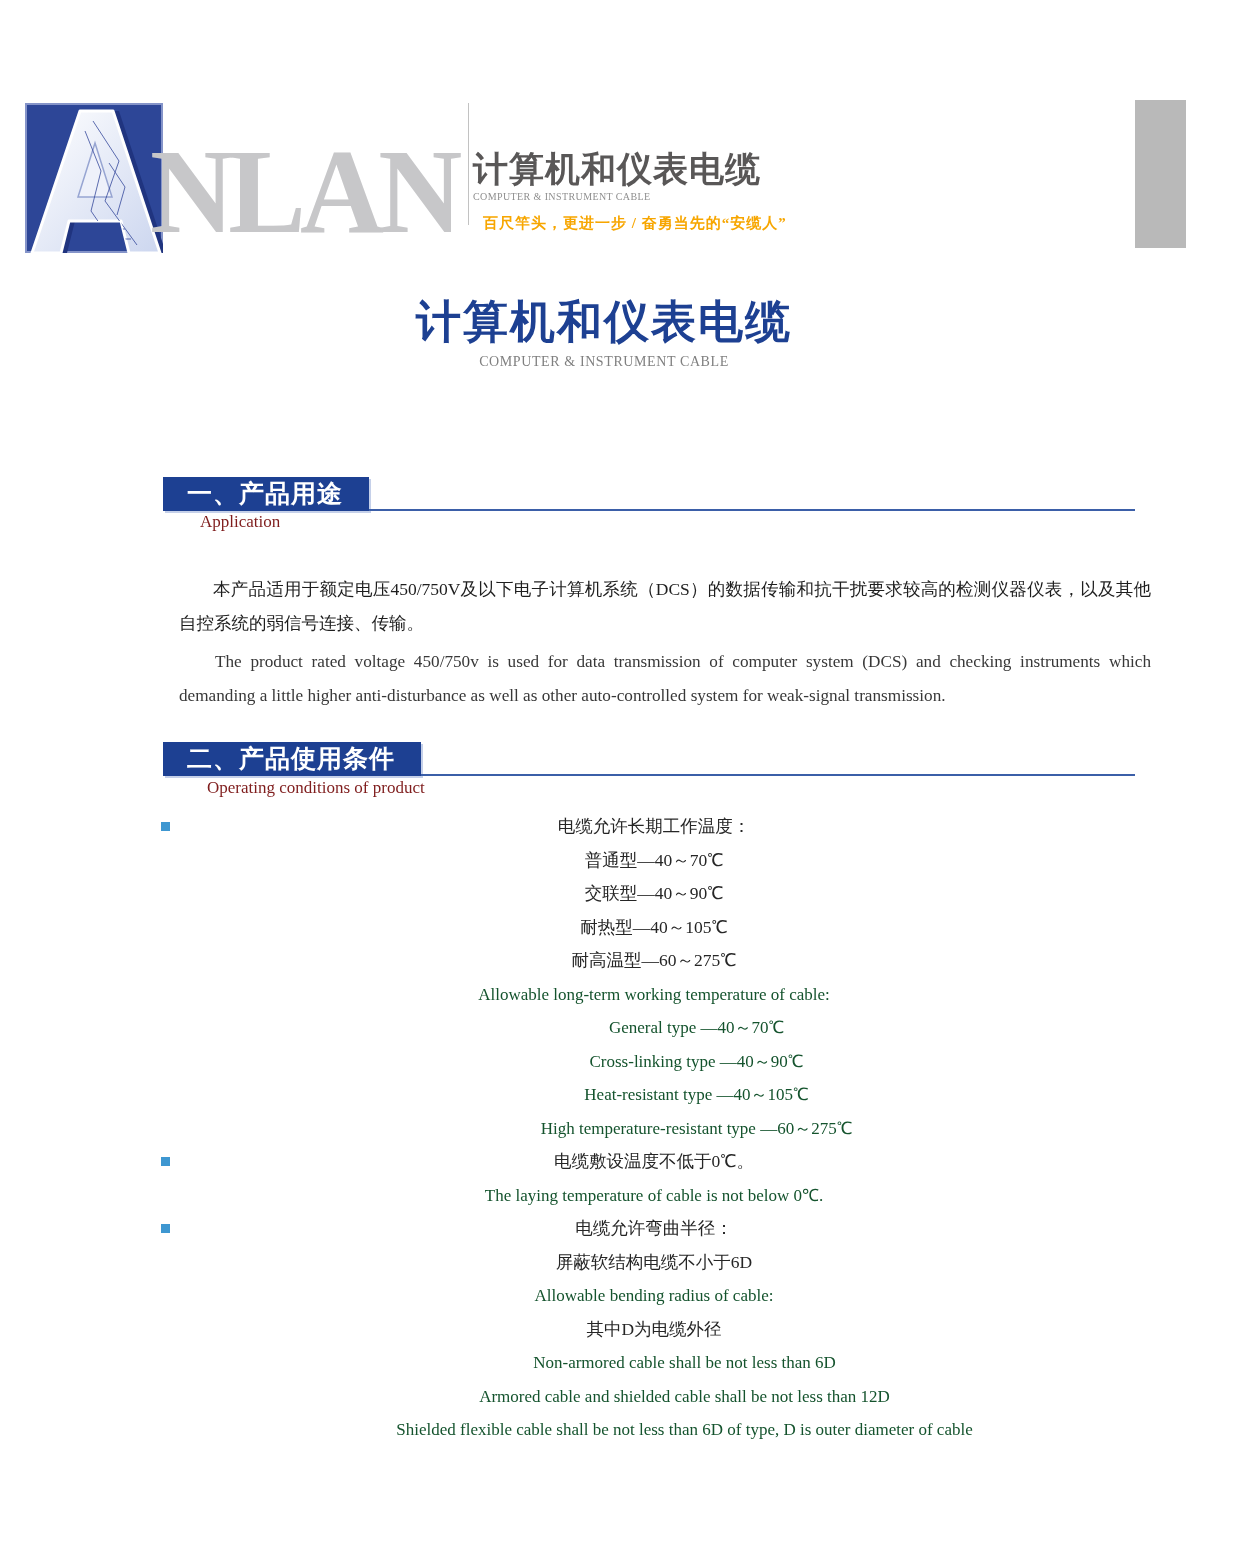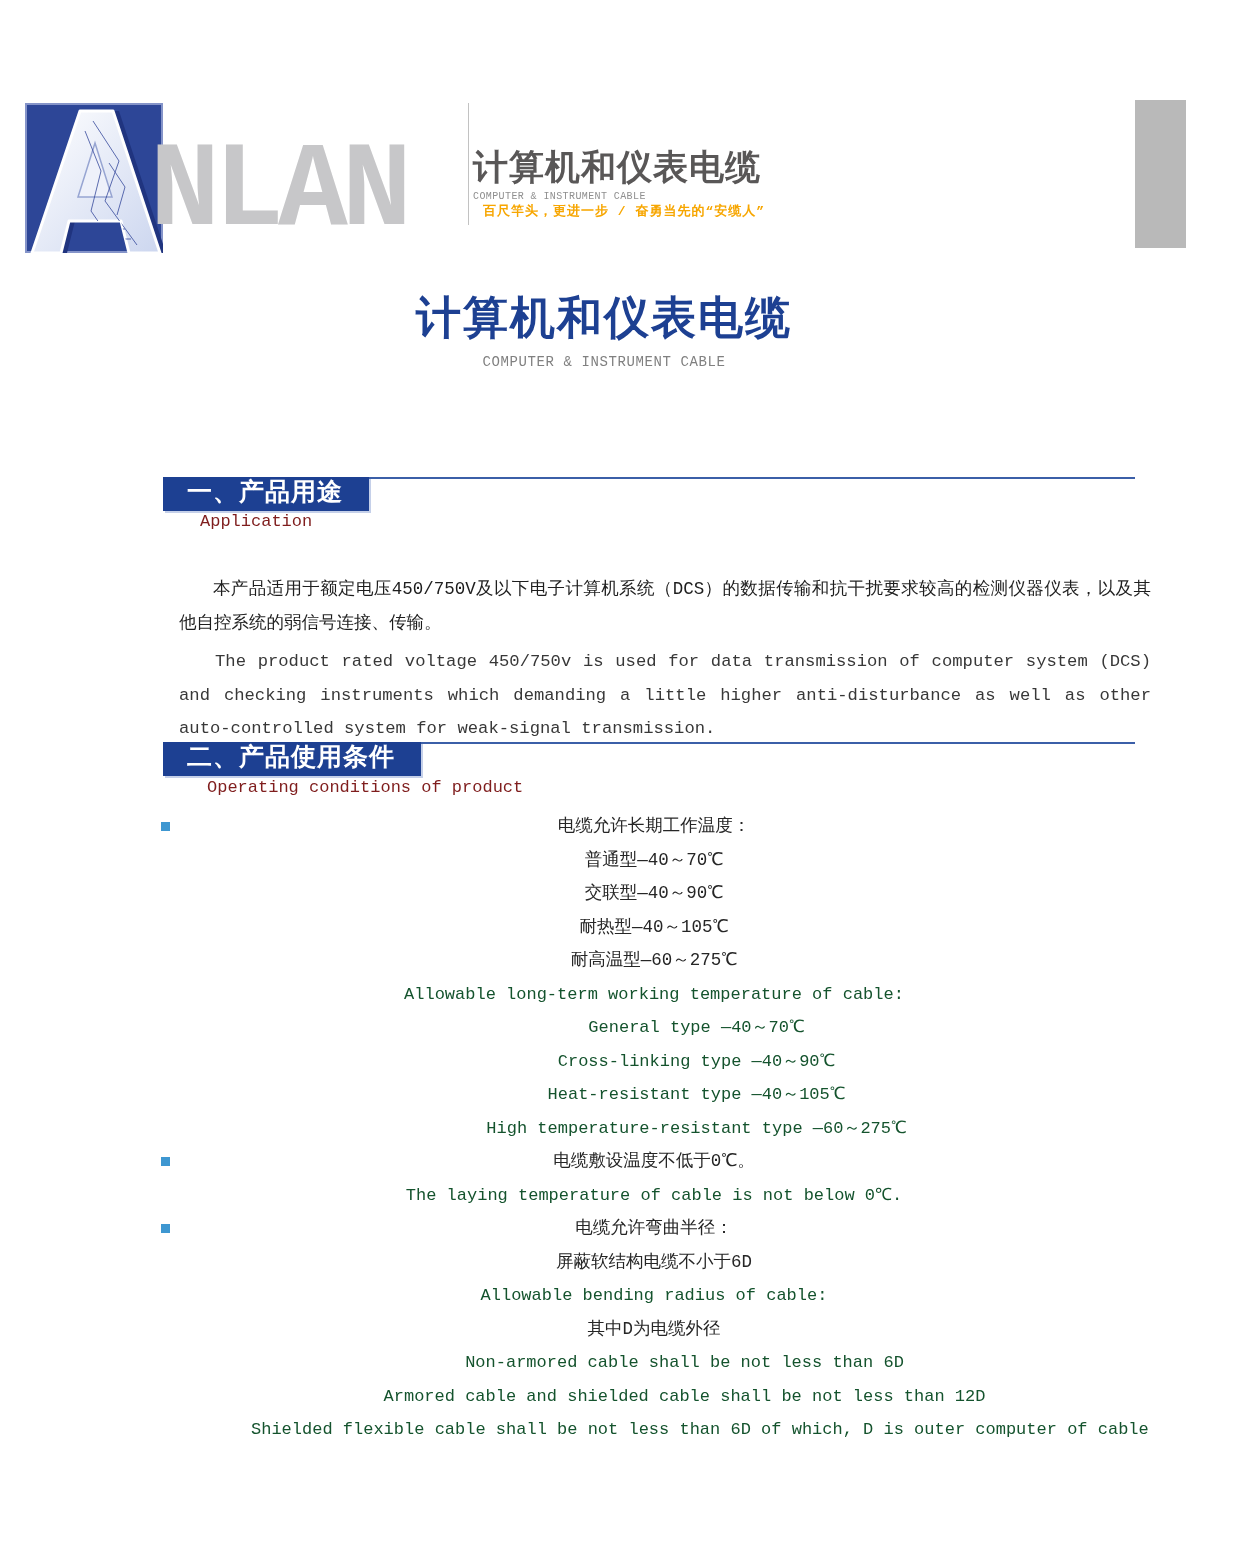--- a/index.html
+++ b/index.html
@@ -1,41 +1,41 @@
 <!DOCTYPE html>
 <html><head>
 <meta charset="utf-8">
 <style>
   html,body { margin:0; padding:0; background:#fff; }
   .page {
     position:relative; width:1186px; height:1547px; background:#ffffff;
-    font-family:Liberation Mono, monospace; overflow:hidden;
+    font-family:Liberation Serif, serif; overflow:hidden;
   }
 
   
   .logo-square { position:absolute; left:25px; top:103px; width:138px; height:150px; }
   .logo-letters {
     position:absolute; left:150px; top:132px; font-size:120px; line-height:1;
     font-weight:bold; color:#c7c7c9; letter-spacing:-6px; transform:scaleX(.97);
     transform-origin:left top; white-space:nowrap;
   }
   .header-divider { position:absolute; left:468px; top:103px; width:1px; height:122px; background:#c2c2c2; }
   .header-text { position:absolute; left:473px; top:150px; }
   .header-title-cn { font-size:35px; font-weight:bold; color:#595757; letter-spacing:1px; line-height:40px; }
   .header-title-en { font-size:10px; color:#8f8f8f; letter-spacing:.4px; margin-top:1px; }
-  .header-slogan { padding-left:10px; font-size:13px; font-weight:bold; color:#f7a600; letter-spacing:1px; }
+  .header-slogan { margin-top:12px; padding-left:10px; font-size:15px; font-weight:bold; color:#f7a600; letter-spacing:1px; }
   .corner-photo { position:absolute; left:1135px; top:100px; width:103px; height:148px; }
 
   
   .hero { position:absolute; left:0; top:296px; width:1208px; text-align:center; }
   .hero-title { margin:0; font-size:45px; line-height:52px; font-weight:bold; color:#1d4092; letter-spacing:2px; }
   .hero-sub { margin-top:6px; font-size:14px; color:#808080; letter-spacing:.6px; }
 
   
-  .sec-head { position:absolute; left:163px; width:972px; display:flex; align-items:flex-start; }
+  .sec-head { position:absolute; left:163px; width:972px; display:flex; align-items:flex-end; }
   .sec-head.s1 { top:477px; } .sec-head.s2 { top:742px; }
   .sec-bar {
     background:#1d4092; color:#ffffff; font-size:25px; font-weight:bold;
     line-height:34px; padding:0 26px 0 24px; letter-spacing:1px; white-space:nowrap;
     box-shadow:2px 2px 0 rgba(150,170,215,.55);
   }
   .sec-rule { flex:1; height:2px; background:#3b5fa8; }
 
   .sec-sub { position:absolute; left:163px; width:972px; font-size:17px; color:#7f1d1d; }
   .sec-sub.s1 { top:512px; padding-left:37px; }
@@ -133,16 +133,16 @@
     <div class="cond-line en ind2"><span>Heat-resistant type —40～105℃</span></div>
     <div class="cond-line en ind2"><span>High temperature-resistant type —60～275℃</span></div>
     <div class="cond-line"><span class="sq"></span><span>电缆敷设温度不低于0℃。</span></div>
     <div class="cond-line en"><span>The laying temperature of cable is not below 0℃.</span></div>
     <div class="cond-line"><span class="sq"></span><span>电缆允许弯曲半径：</span></div>
     <div class="cond-line"><span>屏蔽软结构电缆不小于6D</span></div>
     <div class="cond-line en"><span>Allowable bending radius of cable:</span></div>
     <div class="cond-line"><span>其中D为电缆外径</span></div>
     <div class="cond-line en ind3"><span>Non-armored cable shall be not less than 6D</span></div>
     <div class="cond-line en ind3"><span>Armored cable and shielded cable shall be not less than 12D</span></div>
-    <div class="cond-line en ind3"><span>Shielded flexible cable shall be not less than 6D of which, D is outer computer of cable</span></div>
+    <div class="cond-line en ind3"><span>Shielded flexible cable shall be not less than 6D of type, D is outer diameter of cable</span></div>
   </div>
 
 </div>
 
 </body></html>

